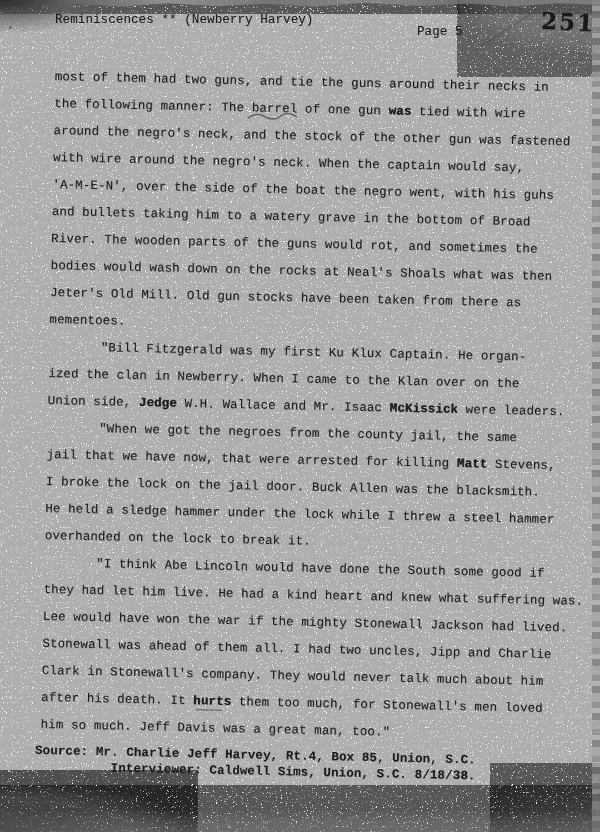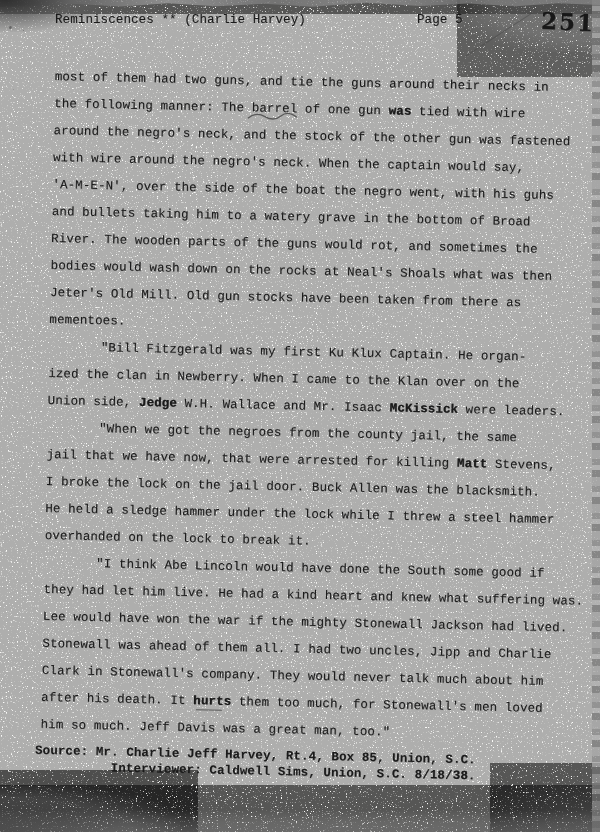--- a/index.html
+++ b/index.html
@@ -23,21 +23,21 @@
   .corner-br{position:absolute;bottom:0;right:0;width:130px;height:55px;
     background:radial-gradient(ellipse at 100% 100%,rgba(105,105,105,.5),transparent 72%);}
   .crease{position:absolute;left:465px;top:56px;width:80px;height:1px;background:rgba(70,70,70,.5);
     transform:rotate(-33deg);transform-origin:0 0;}
   .specks{position:absolute;left:9px;top:26px;width:3px;height:3px;border-radius:50%;background:#5a5a5a;opacity:.8;
     box-shadow:13px 3px 0 -1px #6a6a6a,3px 62px 0 -1px #8a8a8a;}
   
   .mono{font-family:"Liberation Mono","DejaVu Sans Mono",monospace;font-size:12.5px;letter-spacing:.1px;
     color:#1b1b1b;text-shadow:.4px .4px 0 rgba(30,30,30,.3);}
   .header-row{position:absolute;left:55px;top:13px;width:530px;height:20px;}
-  .page-label{position:absolute;left:362px;top:0;}
+  .page-label{position:absolute;left:362px;top:12px;}
   .stamp{position:absolute;left:541px;top:8px;font-family:"DejaVu Serif","Liberation Serif",serif;
     font-weight:700;font-size:23px;color:#181818;letter-spacing:2px;transform:rotate(2.5deg);
     text-shadow:.5px .5px 0 rgba(0,0,0,.45);}
   .typed{position:absolute;left:55px;top:64px;width:545px;transform:rotate(1.25deg);transform-origin:0 0;}
   .line{height:27px;line-height:27px;white-space:pre;}
   .line.indent{padding-left:52px;}
   .b{font-weight:700;text-shadow:.5px 0 0 rgba(0,0,0,.6);}
   .source{margin-top:4px;margin-left:-5px;font-weight:700;}
   .src-line{height:16px;line-height:16px;white-space:pre;}
   .src-line.src2{padding-left:76px;}
@@ -68,21 +68,21 @@
   <div class="edge-right"></div>
   <div class="edge-bottom"></div>
   <div class="corner-bl"></div>
   <div class="corner-br"></div>
   <div class="crease"></div>
   <div class="specks"></div>
 
   <div class="stamp">251</div>
 
   <div class="header-row mono">
-    <span>Reminiscences ** (Charlie Harvey)</span>
+    <span>Reminiscences ** (Newberry Harvey)</span>
     <span class="page-label">Page 5</span>
   </div>
 
   <div class="typed mono">
     <div id="doc-body">
         <div class="line"><span>most of them had two guns, and tie the guns around their necks in</span></div>
         <div class="line"><span>the following manner: The barrel of one gun </span><span class="b">was</span><span> tied with wire</span></div>
         <div class="line"><span>around the negro's neck, and the stock of the other gun was fastened</span></div>
         <div class="line"><span>with wire around the negro's neck. When the captain would say,</span></div>
         <div class="line"><span>'A-M-E-N', over the side of the boat the negro went, with his guhs</span></div>

